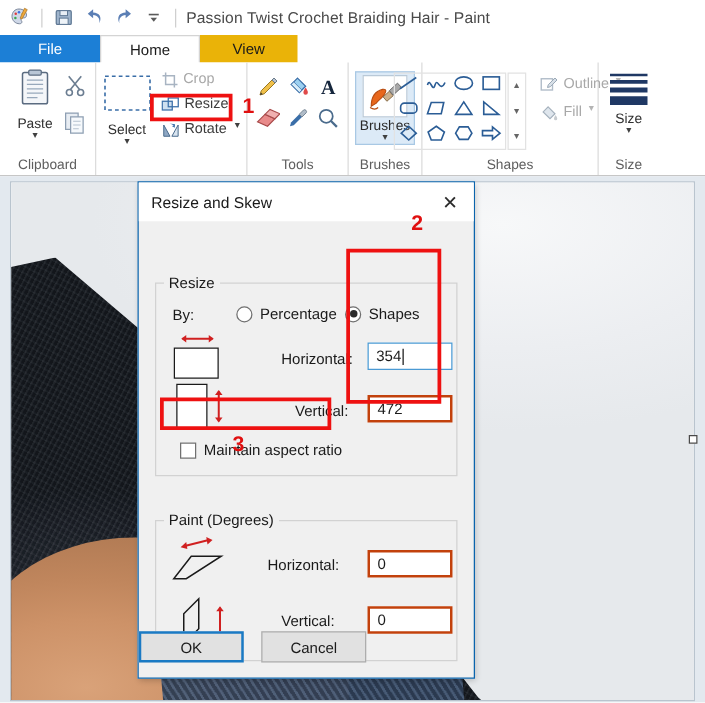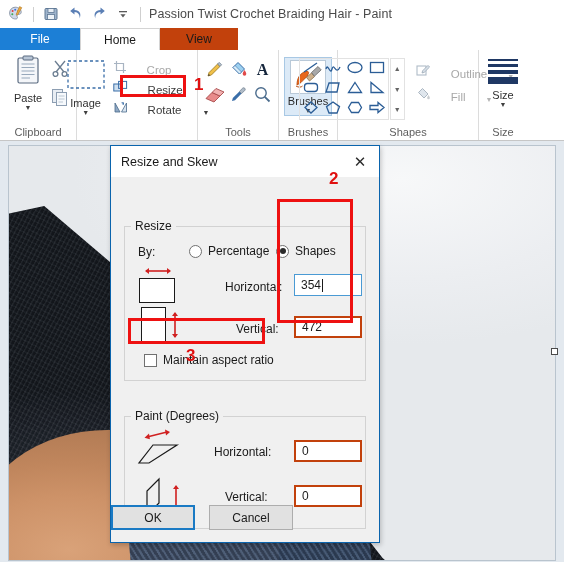--- a/index.html
+++ b/index.html
@@ -40,21 +40,21 @@
   .tabstrip {
     position: absolute; left: 0; top: 28px;
     width: 564px; height: 22px;
     background: #ffffff;
     display: flex; align-items: stretch;
   }
   .tab {
     min-width: 54px; padding: 0 12px;
     display: flex; align-items: center; justify-content: center;
     font-size: 12px; color: #1a1a1a;
-    background: #c2410c;
+    background: #eab308;
   }
   .tab.file {
     background: #1c7fd6; color: #ffffff;
     min-width: 56px;
   }
   .tab.active {
     background: #ffffff;
     border-left: 1px solid #d4d4d4;
     border-right: 1px solid #d4d4d4;
     border-top: 1px solid #d4d4d4;
@@ -96,21 +96,21 @@
     font-size: 7px; color: #404040; line-height: 7px; margin-top: 0px;
   }
   .cb-side { display: flex; flex-direction: column; gap: 5px; padding-top: 5px; }
 
   
   .g-image { width: 120px; }
   .img-left { padding: 6px 4px 0 4px; display:flex; flex-direction:column; align-items:center;}
   .select-label { font-size: 11px; color: #303030; margin-top: 2px; }
   .img-right { display: flex; flex-direction: column; gap: 1px; padding-top: 4px; }
   .cmd-row {
-    display: flex; align-items: flex-end; gap: 20px;
+    display: flex; align-items: flex-start; gap: 4px;
     height: 19px; padding: 0 3px;
     font-size: 11.5px; color: #3b3b3b;
     white-space: nowrap;
   }
   .cmd-row.disabled { color: #a8a8a8; }
 
   
   .g-tools { width: 80px; }
   .tools-grid {
     display: grid; grid-template-columns: repeat(3, 24px);
@@ -439,21 +439,21 @@
     </div>
 
     <div class="rgroup g-image">
       <div class="rgroup-body">
         <div class="img-left">
           <span>
             <svg width="40" height="32" viewBox="0 0 40 32">
               <rect x="2" y="2" width="36" height="27" fill="none" stroke="#3a6ea8" stroke-width="1.3" stroke-dasharray="3 2.5"></rect>
             </svg>
           </span>
-          <span class="select-label">Image</span>
+          <span class="select-label">Select</span>
           <span class="mini-caret">▼</span>
         </div>
         <div class="img-right">
           <div class="cmd-row disabled">
             <span>
               <svg width="14" height="14" viewBox="0 0 14 14">
                 <g stroke="#a8b4c2" stroke-width="1.2" fill="none">
                   <path d="M3.5 1v9.5h9.5"></path>
                   <path d="M1 3.5h9.5V13"></path>
                 </g>

